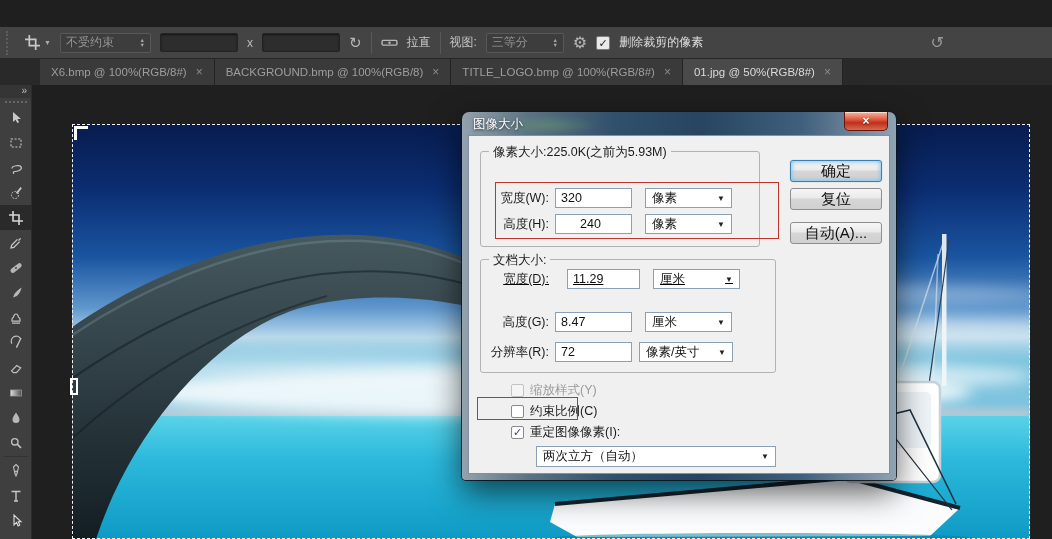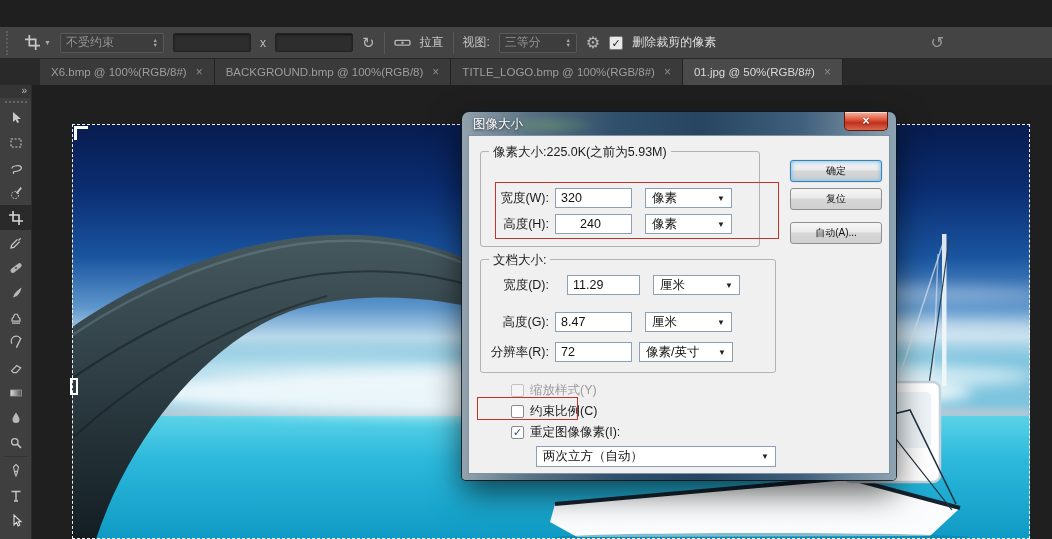--- a/index.html
+++ b/index.html
@@ -147,40 +147,40 @@
   .chk {
     width:13px; height:13px; border:1px solid #8a8a8a; background:#fff; border-radius:2px;
     font-size:11px; line-height:11px; text-align:center; color:#2a4d78;
   }
   .chk-row.disabled { color:#9b9b9b; }
   .chk-row.disabled .chk { border-color:#c2c2c2; background:#f5f5f5; }
   .btn {
     position:absolute; left:321px; width:92px; height:22px;
     background:linear-gradient(#f6f6f6,#eaeaea 45%,#d6d6d6 50%,#d0d0d0);
     border:1px solid #8e8e8e; border-radius:3px;
-    font-size:10px; color:#111; display:flex; align-items:center; justify-content:center;
+    font-size:15px; color:#111; display:flex; align-items:center; justify-content:center;
     cursor:pointer;
   }
   .btn.primary { border-color:#3c7fb1; box-shadow:inset 0 0 4px 1px #86c4ea, 0 0 1px #5ba0d0; }
 </style>
 </head>
 <body>
 
 <div id="app">
 
 
   <div class="optionsbar">
     <div class="grip-v"></div>
     <div class="tool-chip">
       <svg viewBox="0 0 16 16">
           <path d="M5 1v10h10M1 5h10v10" fill="none" stroke="#c8c8c8" stroke-width="1.6"></path>
         </svg>
       <span class="mini-caret">▼</span>
     </div>
-    <div class="combo-dark" style="width:104px">
+    <div class="combo-dark" style="width:91px">
       <span>不受约束</span>
       <span class="updown">
           <span>▲</span>
           <span>▼</span>
         </span>
     </div>
     <div class="val-box"></div>
     <span class="x-sep">x</span>
     <div class="val-box"></div>
     <span class="icon-btn">↻</span>
@@ -417,21 +417,21 @@
         <div class="combo" style="margin-left:13px; width:87px;">
           <span>像素</span>
             <span class="car">▼</span>
         </div>
       </div>
       <div class="red-annot" style="left:26px; top:46px; width:284px; height:57px;"></div>
 
       <div class="group" style="left:11px; top:123px; width:296px; height:114px;">
         <div class="group-label">文档大小:</div>
       </div>
-      <div class="row" style="left:16px; top:138px; width:300px;">
+      <div class="row" style="left:16px; top:132px; width:300px;text-decoration:underline;">
         <span class="row-label" style="width:64px">宽度(D):</span>
         <input class="tb-input" style="margin-left: 18px; width: 73px;" readonly="" value="11.29">
         <div class="combo" style="margin-left:13px; width:87px;">
           <span>厘米</span>
             <span class="car">▼</span>
         </div>
       </div>
       <div class="row" style="left:16px; top:175px; width:300px;">
         <span class="row-label" style="width:64px">高度(G):</span>
         <input class="tb-input" style="margin-left: 6px; width: 77px;" readonly="" value="8.47">

